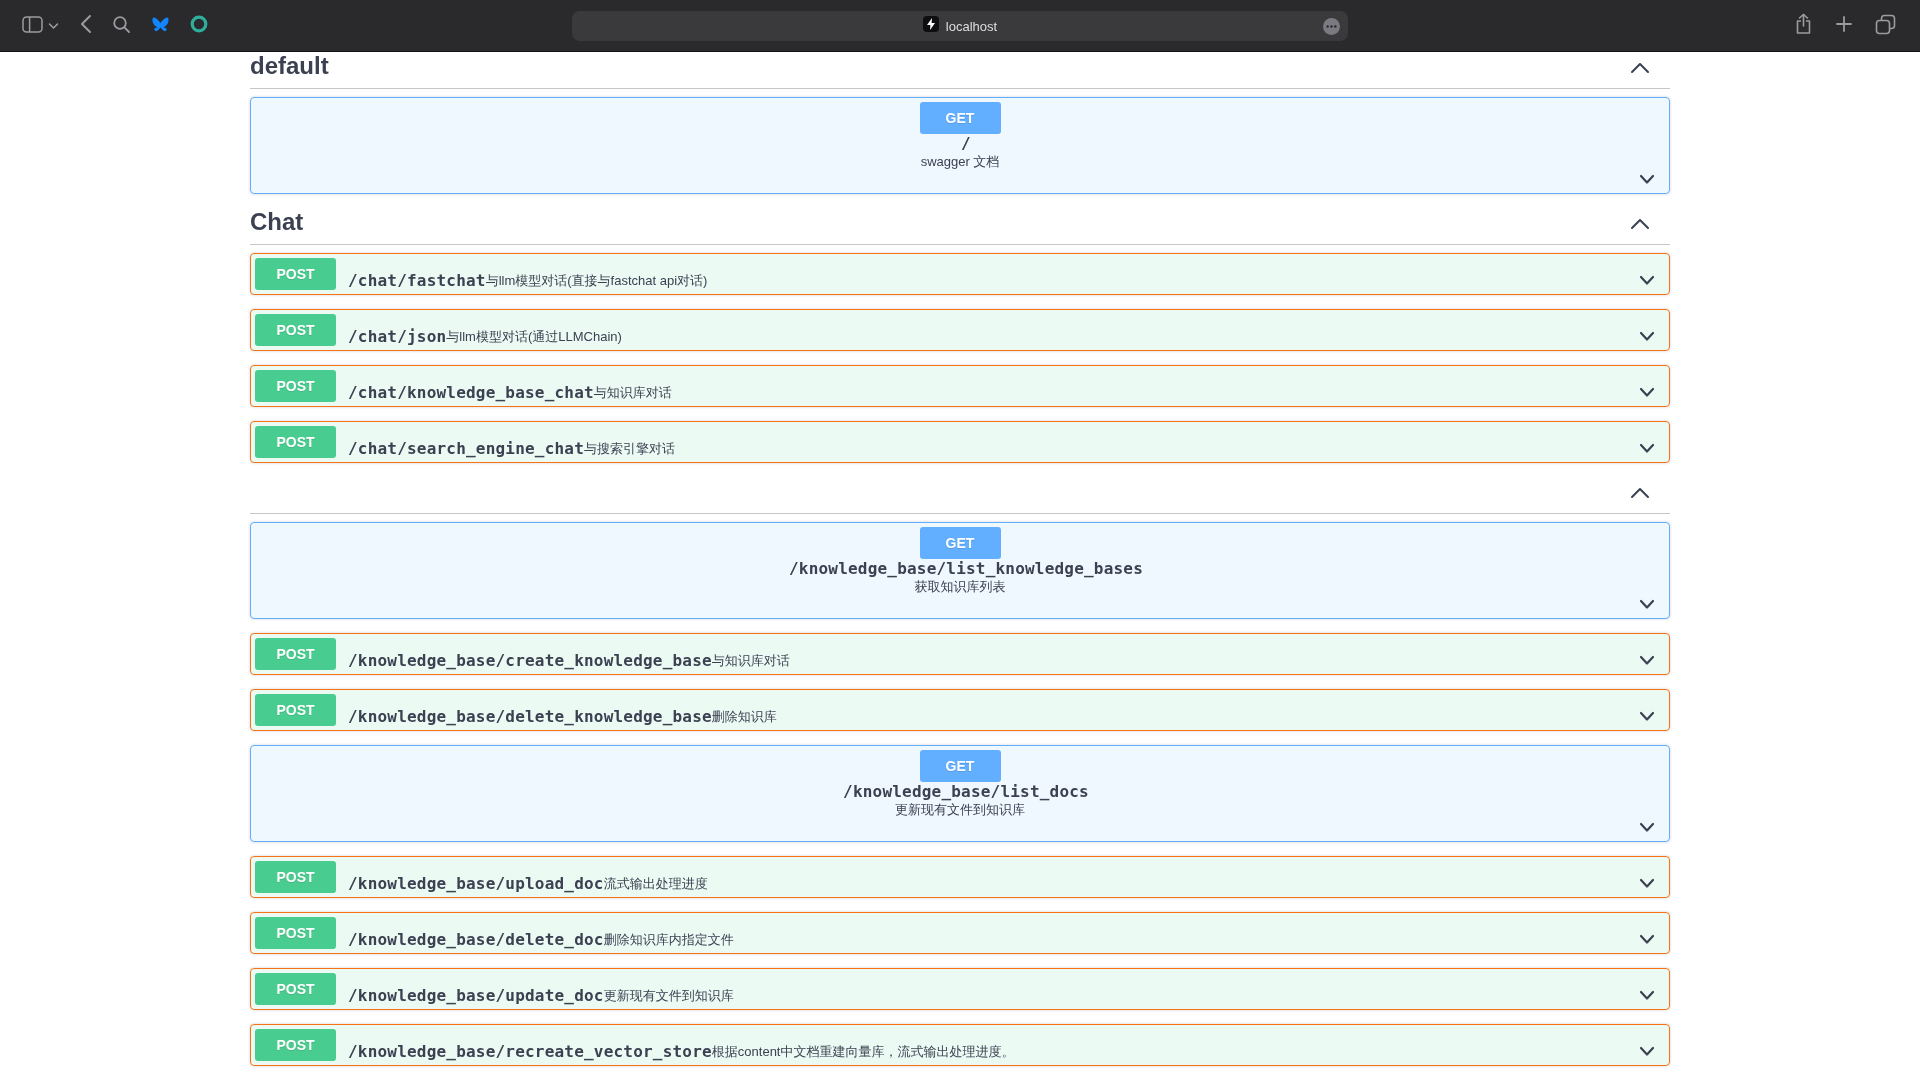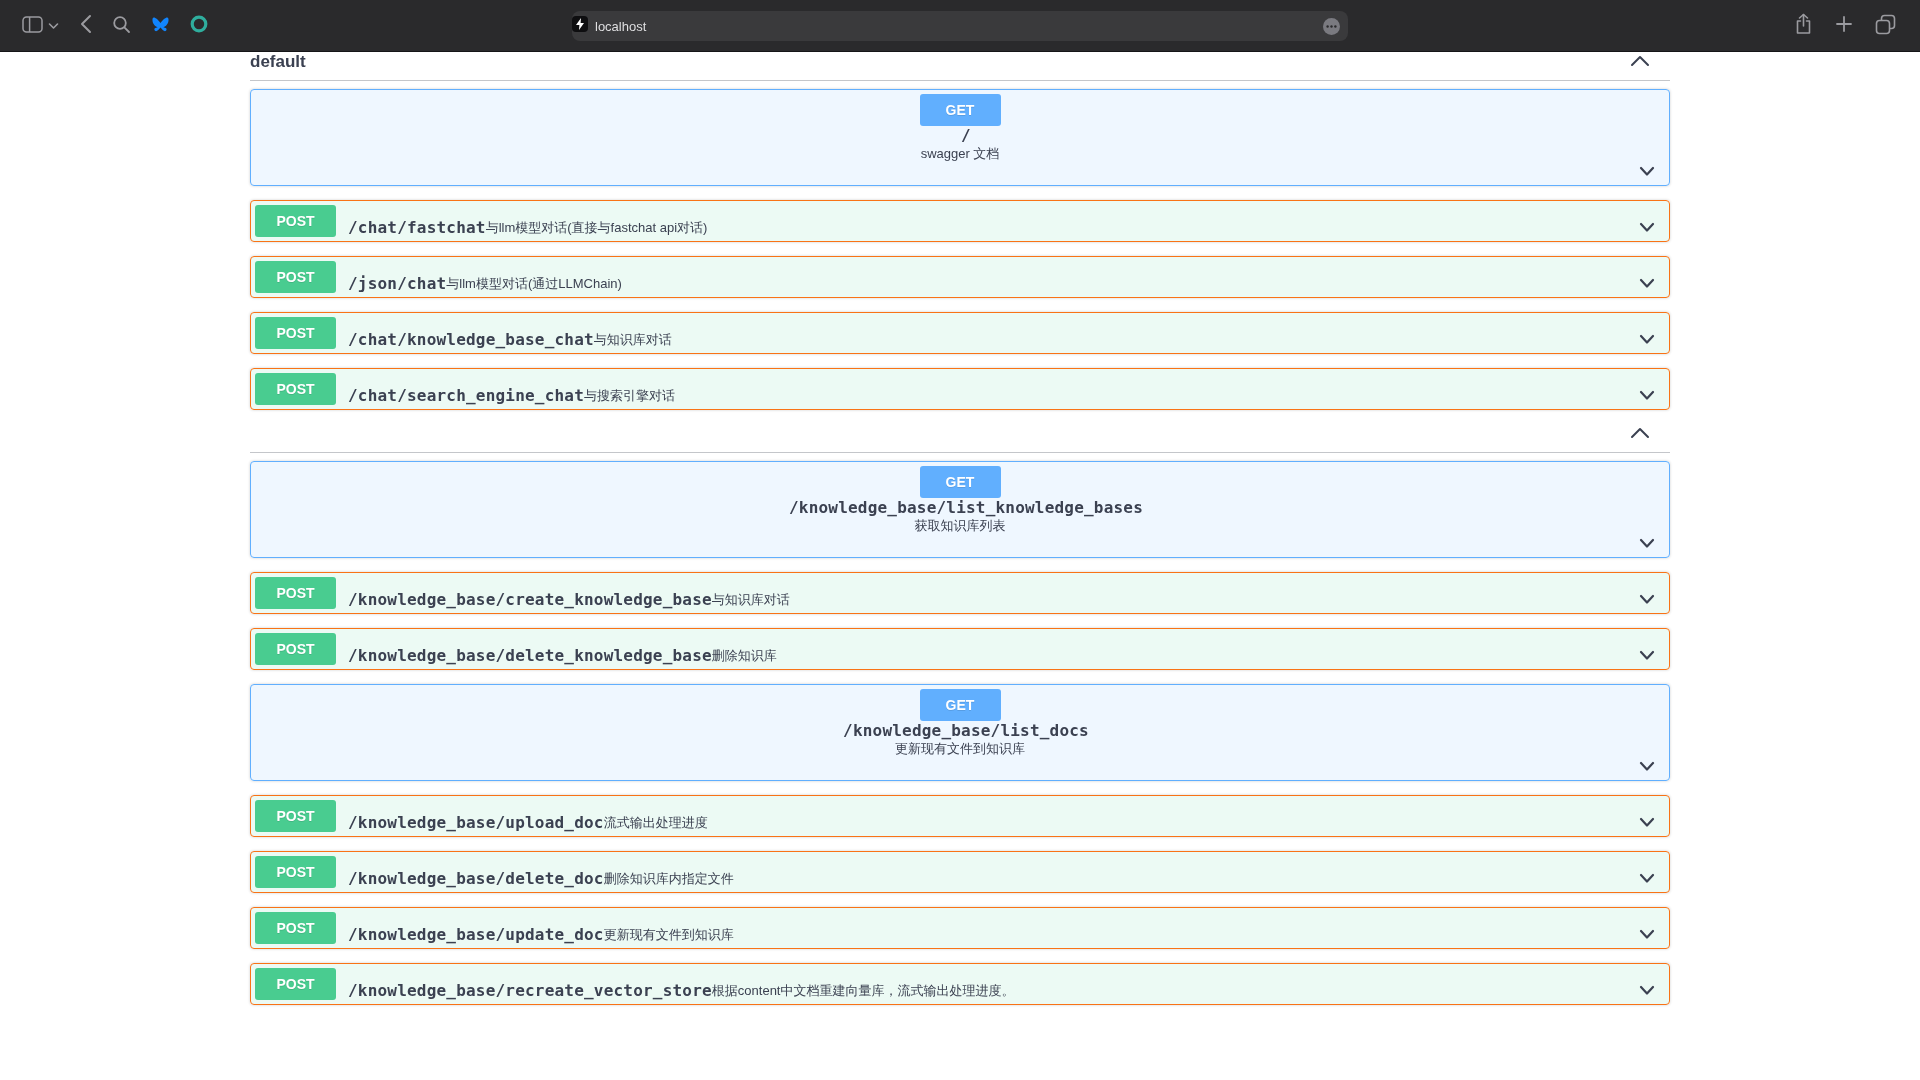--- a/index.html
+++ b/index.html
@@ -24,21 +24,21 @@
   .tb-group { display: flex; align-items: center; gap: 5px; }
   .address-bar {
     position: absolute;
     left: 50%; top: 11px;
     transform: translateX(-50%);
     width: 776px; height: 30px;
     background: #3a3a3c;
     border-radius: 8px;
     display: flex;
     align-items: center;
-    justify-content: flex-start;
+    justify-content: center;
   }
   .address-center { display: flex; align-items: center; gap: 7px; }
   .url-text { color: #dfdfe1; font-size: 13px; }
   .page-options { position: absolute; right: 7px; top: 5.5px; }
 
   
   .page { background: #fff; }
   .wrapper { max-width: 1460px; margin: 0 auto; padding: 0 20px; }
 
   .info { margin: 50px 0 54px 0; }
@@ -68,21 +68,21 @@
     margin-top: 6px;
     font-size: 14px;
     color: #4990e2;
     text-decoration: none;
   }
 
   .api-section { margin-bottom: 14px; }
   .section-header {
     display: flex;
     align-items: center;
-    font-size: 17px;
+    font-size: 24px;
     font-weight: 700;
     color: #3b4151;
     padding: 0 20px 8px 0;
     border-bottom: 1px solid rgba(59,65,81,.3);
     margin-bottom: 8px;
     cursor: pointer;
   }
   .section-header .chev { margin-left: auto; }
 
   .opblock {
@@ -249,35 +249,43 @@
     <span class="chev">
       <svg width="16" height="11" viewBox="0 0 16 11" fill="none" stroke="#3b4151" stroke-width="2.2" stroke-linecap="round" stroke-linejoin="round">
         <path d="M2 2 L8 8.5 L14 2"></path>
       </svg>
     </span>
   </div>
 </div>
   </section>
 
   <section class="api-section">
+    <h3 class="section-header">
+      <span>Chat</span>
+      <span class="chev">
+        <svg width="20" height="12" viewBox="0 0 20 12" fill="none" stroke="#3b4151" stroke-width="2" stroke-linecap="round" stroke-linejoin="round">
+          <path d="M2 10 L10 2 L18 10"></path>
+        </svg>
+      </span>
+    </h3>
     <div class="ops">
   <div class="opblock post">
     <span class="method">POST</span>
     <span class="path">/chat/fastchat</span>
     <span class="desc">与llm模型对话(直接与fastchat api对话)</span>
     <span class="chev">
       <svg width="16" height="11" viewBox="0 0 16 11" fill="none" stroke="#3b4151" stroke-width="2.2" stroke-linecap="round" stroke-linejoin="round">
         <path d="M2 2 L8 8.5 L14 2"></path>
       </svg>
     </span>
   </div>
 
   <div class="opblock post">
     <span class="method">POST</span>
-    <span class="path">/json/chat</span>
+    <span class="path">/chat/json</span>
     <span class="desc">与llm模型对话(通过LLMChain)</span>
     <span class="chev">
       <svg width="16" height="11" viewBox="0 0 16 11" fill="none" stroke="#3b4151" stroke-width="2.2" stroke-linecap="round" stroke-linejoin="round">
         <path d="M2 2 L8 8.5 L14 2"></path>
       </svg>
     </span>
   </div>
 
   <div class="opblock post">
     <span class="method">POST</span>

